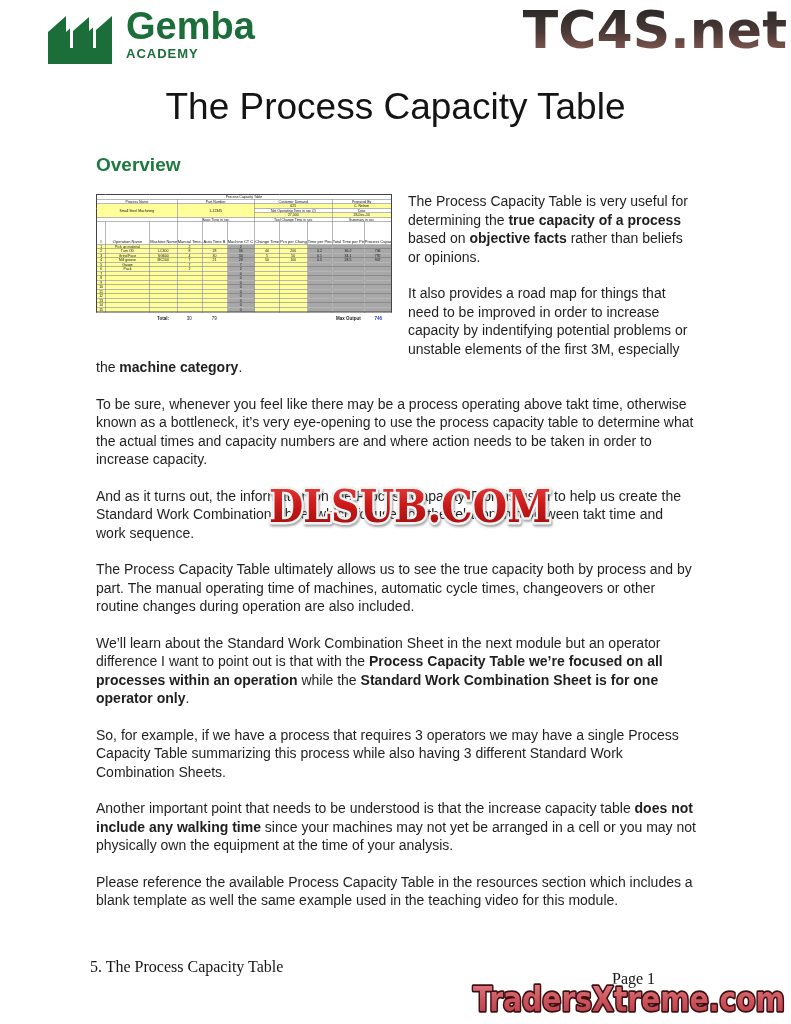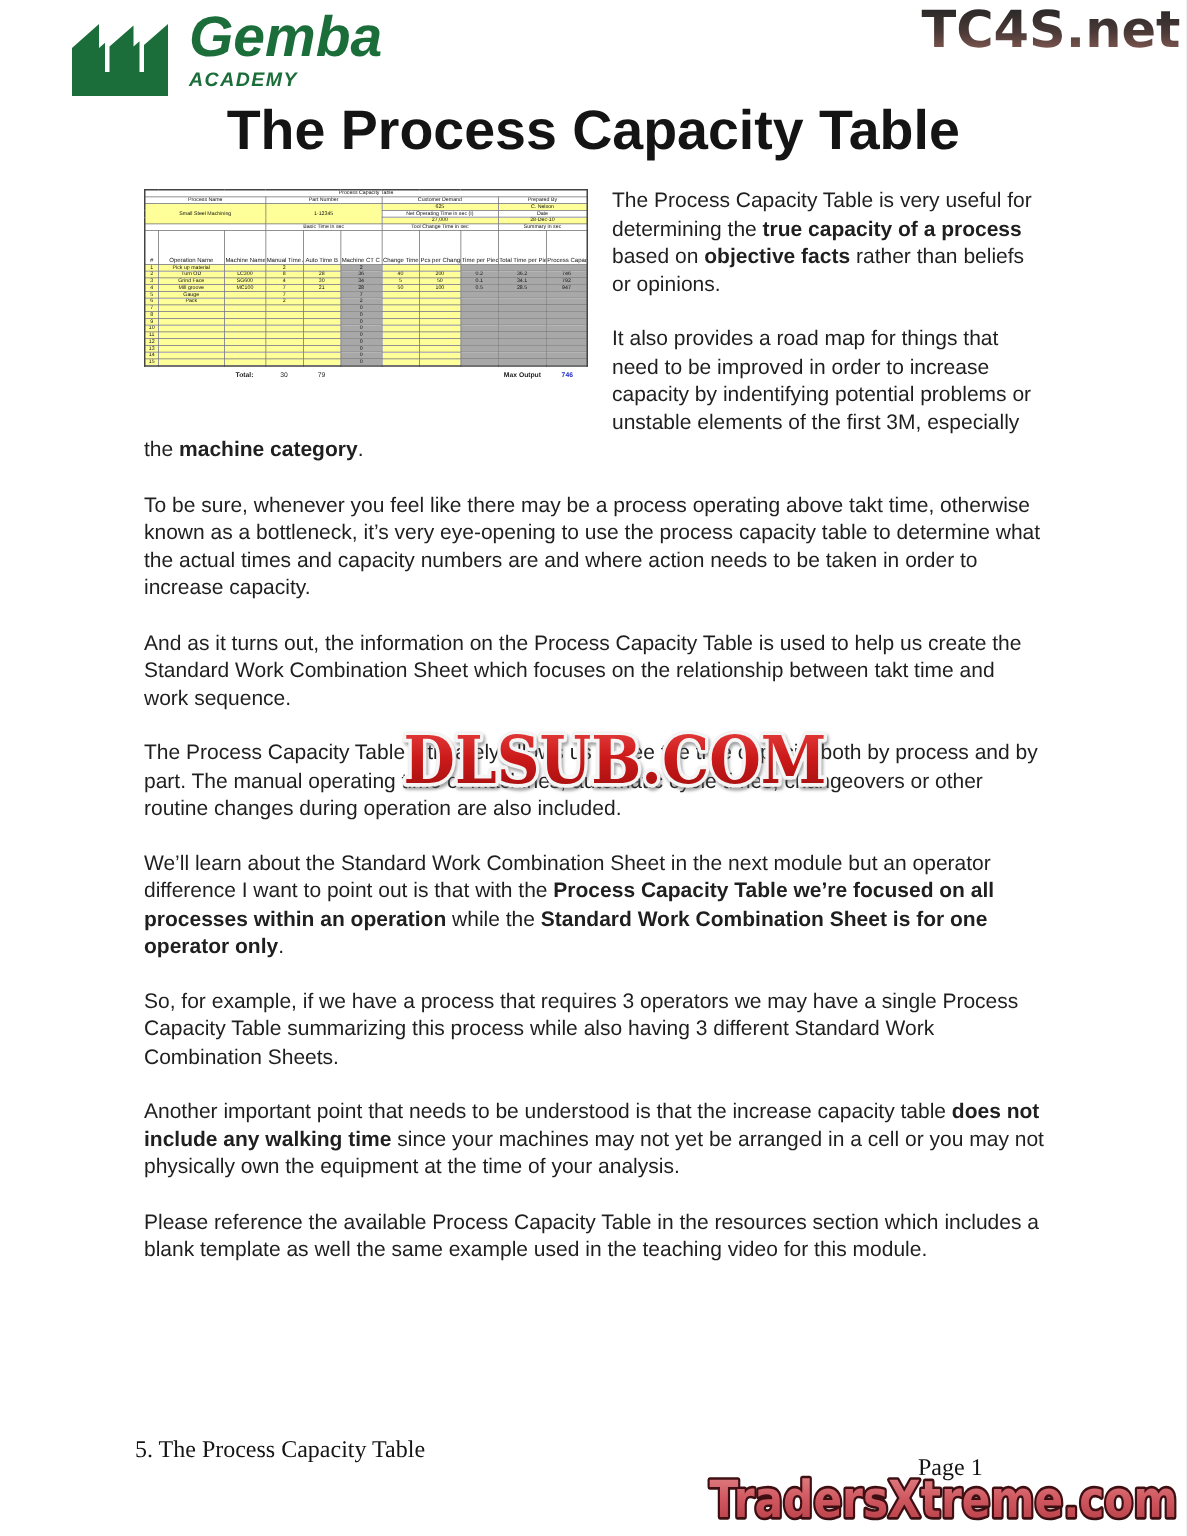--- a/index.html
+++ b/index.html
@@ -1,31 +1,31 @@
 <!DOCTYPE html>
 <html><head>
 <meta charset="utf-8">
 <style>
   html,body{margin:0;padding:0;background:#e8e8e8;}
   .page{position:relative;width:791px;height:1024px;margin:0 auto;background:#ffffff;
         font-family:"Liberation Sans",sans-serif;color:#1b1b1b;overflow:hidden;}
 
   
-  .logo{position:absolute;left:46px;top:8px;display:flex;font-style:italic;}
+  .logo{position:absolute;left:46px;top:8px;display:flex;align-items:center;}
   .logo svg{display:block;}
   .logo-text{margin-left:8px;color:#1b6e3a;}
   .logo-line1{font-size:38px;font-weight:bold;line-height:34px;letter-spacing:0px;}
   .logo-line2{font-size:13px;font-weight:bold;letter-spacing:1px;line-height:22px;}
-  .tc4s{position:absolute;right:4px;top:0px;font-size:34px;font-weight:bold;
+  .tc4s{position:absolute;right:4px;top:0px;font-size:52px;font-weight:bold;
         font-family:"DejaVu Sans",sans-serif;letter-spacing:0px;
         background:linear-gradient(#262626 10%,#4c3b38 55%,#94625a 95%);
         -webkit-background-clip:text;background-clip:text;color:transparent;}
 
   
-  .doc-title{margin:0;padding-top:66px;text-align:center;font-weight:bold;
+  .doc-title{margin:0;padding-top:86px;text-align:center;font-weight:normal;
              font-size:37px;color:#141414;}
   .overview{margin:26px 0 0 96px;font-size:19px;font-weight:bold;color:#1b7a3c;}
 
   
   .content{position:relative;width:600px;margin:16px 0 0 96px;}
   .content p{margin:0 0 18px 0;font-size:14px;line-height:18.5px;color:#1f1f1f;}
   .content p b{font-weight:bold;}
 
   
   .pct-outer{float:left;width:298px;height:146px;margin:2px 14px 4px 0;overflow:hidden;}
@@ -76,20 +76,21 @@
       <rect x="2" y="40" width="64" height="16" fill="#1b6e3a"></rect>
     </svg>
     <div class="logo-text">
       <div class="logo-line1">Gemba</div>
       <div class="logo-line2">ACADEMY</div>
     </div>
   </div>
   <div class="tc4s">TC4S.net</div>
 
   <h1 class="doc-title">The Process Capacity Table</h1>
+  <h2 class="overview">Overview</h2>
 
   <div class="content">
 
     <div class="pct-outer">
       <div class="pct-inner">
         <table class="pct">
           <colgroup>
             <col style="width:18px">
               <col style="width:88px">
               <col style="width:55px">

